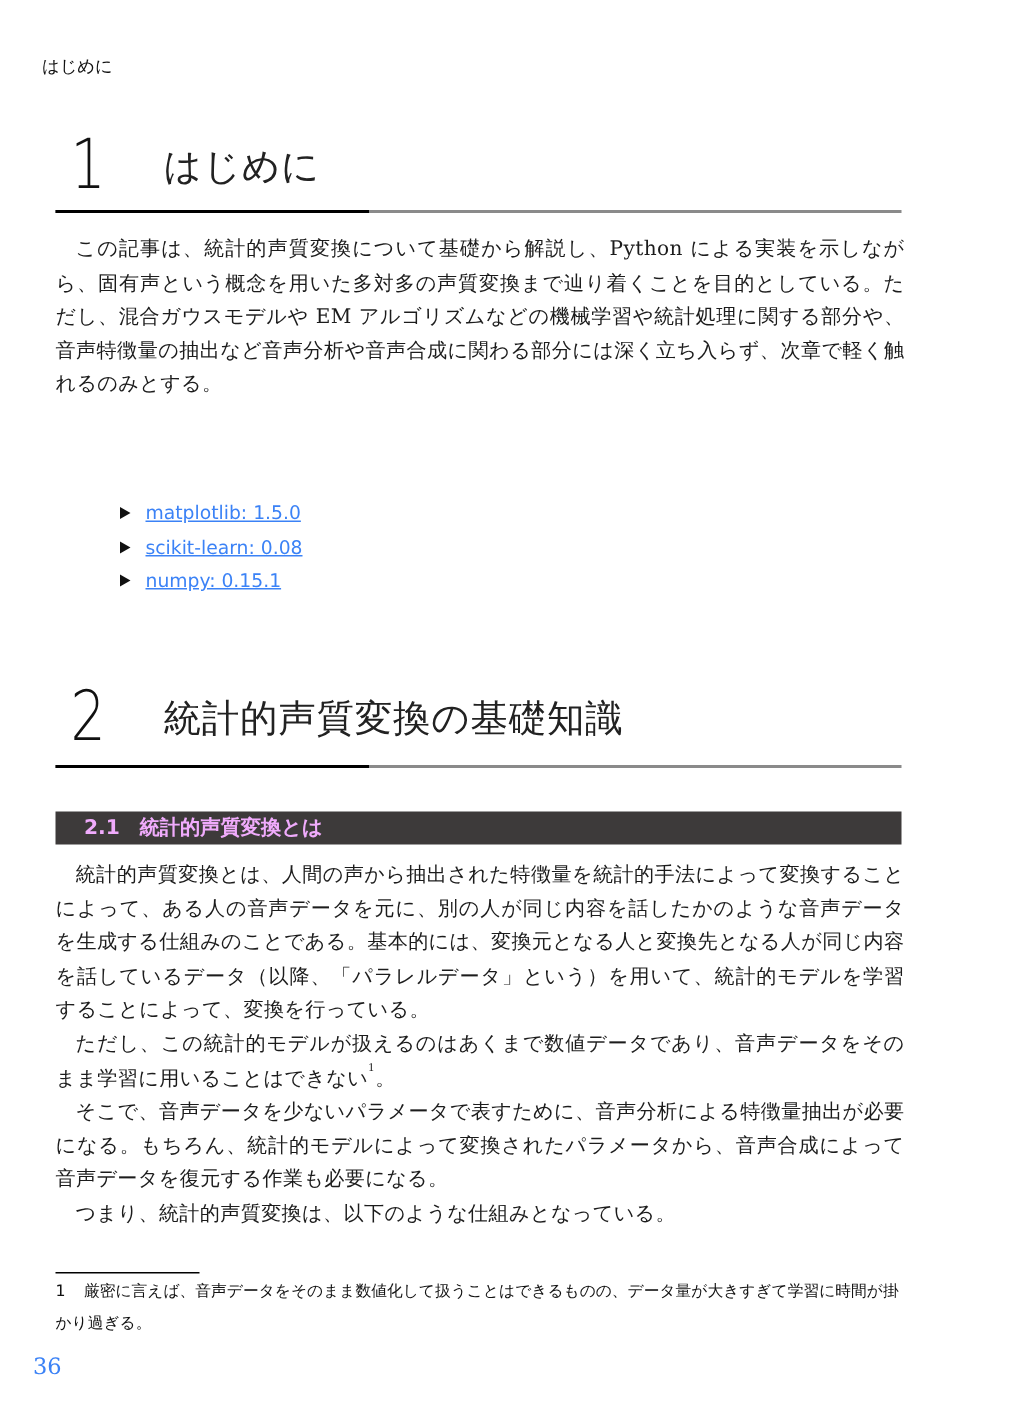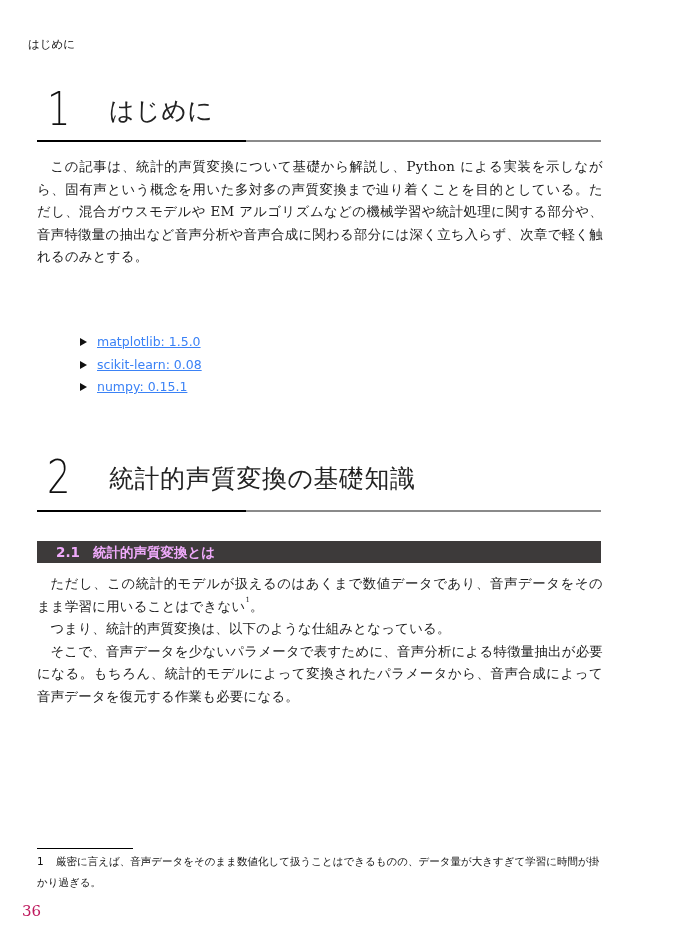--- a/index.html
+++ b/index.html
@@ -62,21 +62,21 @@
   .fn-rule { position: absolute; left: 37px; top: 848px; width: 96px; height: 1px; background: #000; }
   .footnote {
     position: absolute; left: 37px; top: 851px; width: 566px;
     font-family: "DejaVu Sans", "Liberation Sans", sans-serif;
     font-size: 10.5px; line-height: 21px; color: #111;
   }
   .footnote .fnnum { display: inline-block; width: 19px; }
   .page-number {
     position: absolute; left: 22px; top: 902px;
     font-family: "DejaVu Serif", "Liberation Serif", serif;
-    font-size: 15px; color: #be185d;
+    font-size: 15px; color: #3b82f6;
   }
 </style>
 </head>
 <body>
 
 <div class="running-head">はじめに</div>
 
 <div class="chapter" style="top:86px;">
   <span class="num">1</span>
   <span class="title">はじめに</span>
@@ -111,23 +111,24 @@
       <div class="dark"></div>
     </div>
 </div>
 
 <div class="section-bar">
   <span class="snum">2.1</span>
   <span class="stitle">統計的声質変換とは</span>
 </div>
 
 <div class="para" style="top:573px;">
+  <p>統計的声質変換とは、人間の声から抽出された特徴量を統計的手法によって変換することによって、ある人の音声データを元に、別の人が同じ内容を話したかのような音声データを生成する仕組みのことである。基本的には、変換元となる人と変換先となる人が同じ内容を話しているデータ（以降、「パラレルデータ」という）を用いて、統計的モデルを学習することによって、変換を行っている。</p>
   <p><span>ただし、この統計的モデルが扱えるのはあくまで数値データであり、音声データをそのまま学習に用いることはできない</span><sup class="fnref">1</sup><span>。</span></p>
+  <p>そこで、音声データを少ないパラメータで表すために、音声分析による特徴量抽出が必要になる。もちろん、統計的モデルによって変換されたパラメータから、音声合成によって音声データを復元する作業も必要になる。</p>
   <p>つまり、統計的声質変換は、以下のような仕組みとなっている。</p>
-  <p>そこで、音声データを少ないパラメータで表すために、音声分析による特徴量抽出が必要になる。もちろん、統計的モデルによって変換されたパラメータから、音声合成によって音声データを復元する作業も必要になる。</p>
 </div>
 
 <div class="fn-rule"></div>
 <div class="footnote">
   <span class="fnnum">1</span><span>厳密に言えば、音声データをそのまま数値化して扱うことはできるものの、データ量が大きすぎて学習に時間が掛かり過ぎる。</span>
 </div>
 
 <div class="page-number">36</div>
 
 </body></html>

